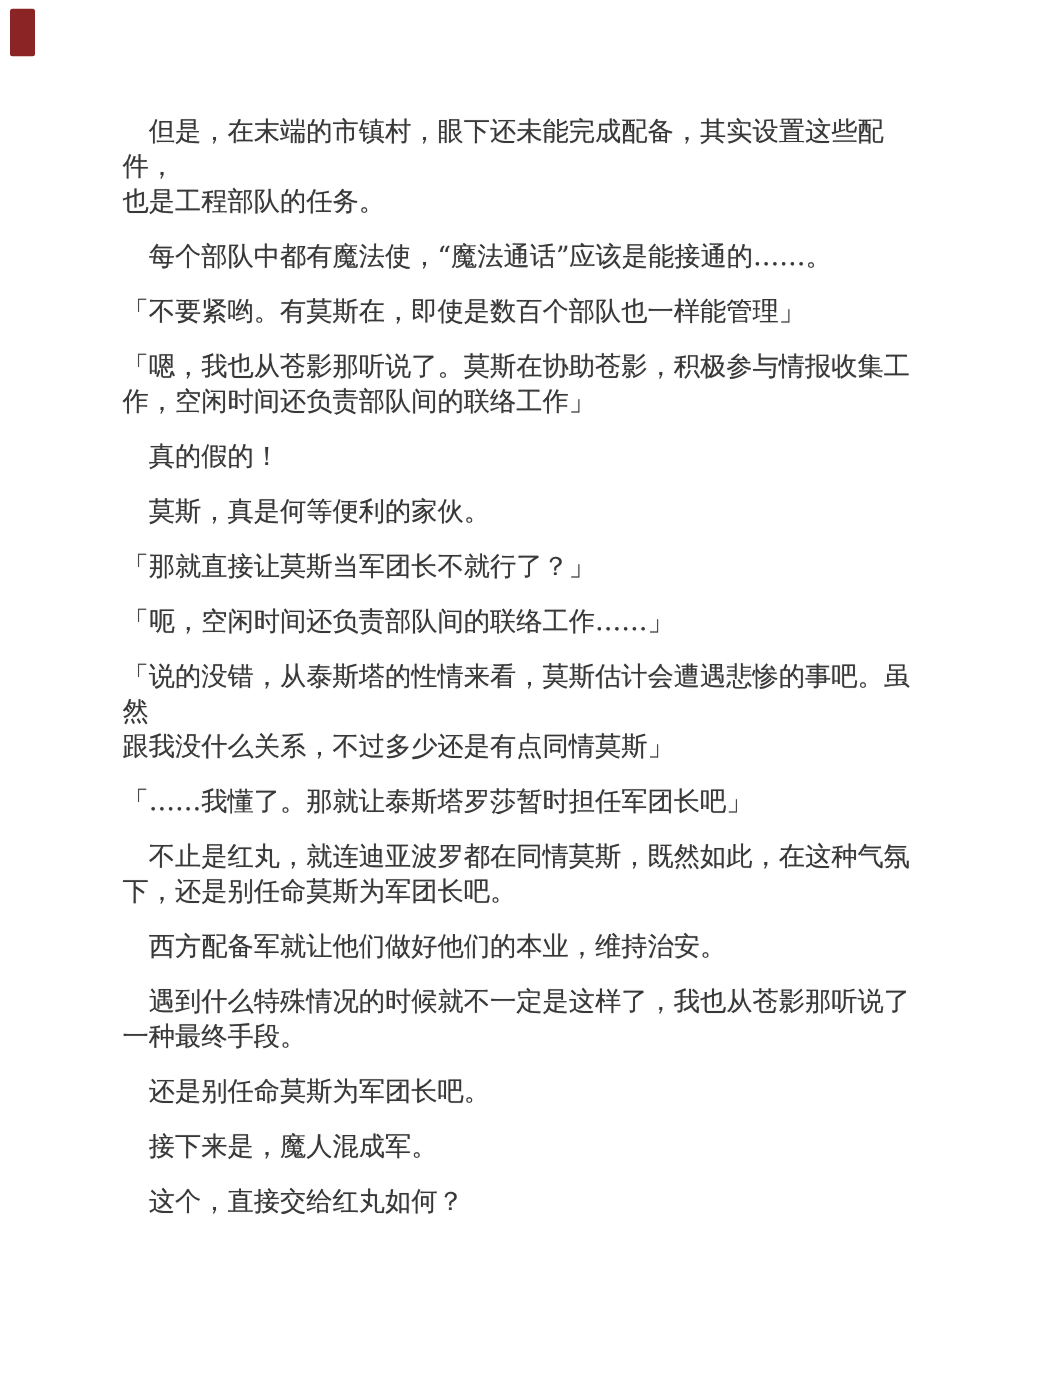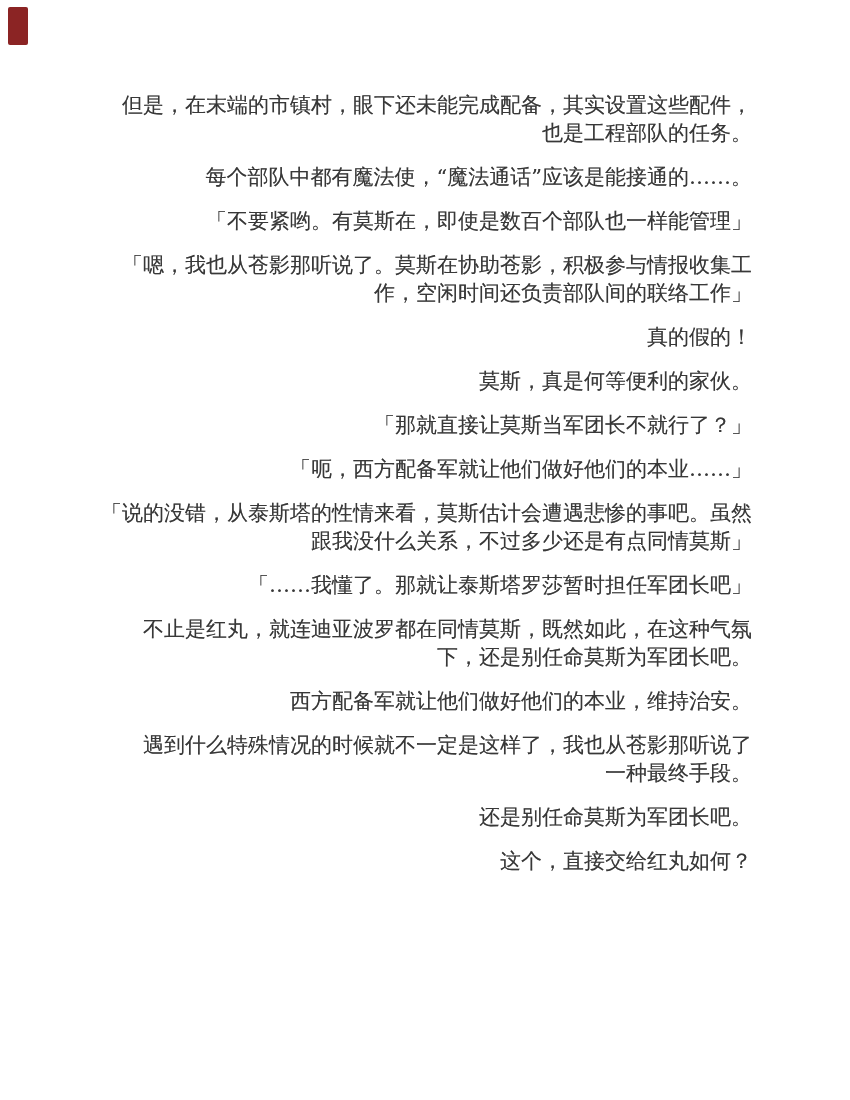--- a/index.html
+++ b/index.html
@@ -32,48 +32,48 @@
       position: absolute;
       left: 98px;
       top: 91px;
       width: 654px;
       color: #383838;
       font-size: 21px;
       line-height: 28px;
       text-shadow: 0 0 0.6px rgba(70, 70, 70, 0.55);
     }
     .content p {
-      margin: 0 0 16px 0;
+      margin: 0 11px 16px 0;
       white-space: pre-wrap;
-      text-align: right;
     }
     .content p.indent {
       text-indent: 21px;
     }
   </style>
 </head>
 <body>
 
 <div class="page">
   <div class="corner-marker"></div>
   <div class="content">
     <p class="indent">但是，在末端的市镇村，眼下还未能完成配备，其实设置这些配件，
 也是工程部队的任务。</p>
     <p class="indent">每个部队中都有魔法使，“魔法通话”应该是能接通的……。</p>
     <p>「不要紧哟。有莫斯在，即使是数百个部队也一样能管理」</p>
     <p>「嗯，我也从苍影那听说了。莫斯在协助苍影，积极参与情报收集工
 作，空闲时间还负责部队间的联络工作」</p>
     <p class="indent">真的假的！</p>
     <p class="indent">莫斯，真是何等便利的家伙。</p>
     <p>「那就直接让莫斯当军团长不就行了？」</p>
-    <p>「呃，西方配备军就让他们做好他们的本业……」</p>
+    <p>「呃，空闲时间还负责部队间的联络工作……」</p>
     <p>「说的没错，从泰斯塔的性情来看，莫斯估计会遭遇悲惨的事吧。虽然
 跟我没什么关系，不过多少还是有点同情莫斯」</p>
     <p>「……我懂了。那就让泰斯塔罗莎暂时担任军团长吧」</p>
     <p class="indent">不止是红丸，就连迪亚波罗都在同情莫斯，既然如此，在这种气氛
 下，还是别任命莫斯为军团长吧。</p>
     <p class="indent">西方配备军就让他们做好他们的本业，维持治安。</p>
     <p class="indent">遇到什么特殊情况的时候就不一定是这样了，我也从苍影那听说了
 一种最终手段。</p>
     <p class="indent">还是别任命莫斯为军团长吧。</p>
+    <p class="indent">接下来是，魔人混成军。</p>
     <p class="indent">这个，直接交给红丸如何？</p>
   </div>
 </div>
 
 </body></html>

